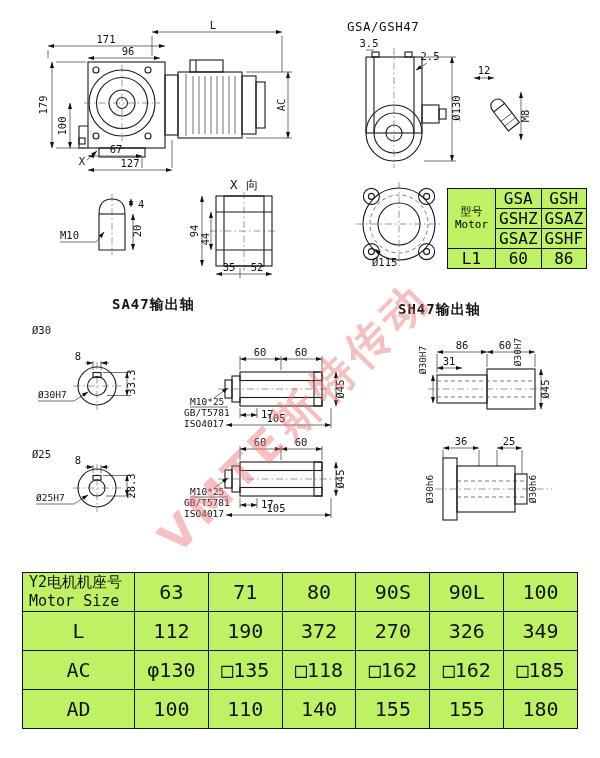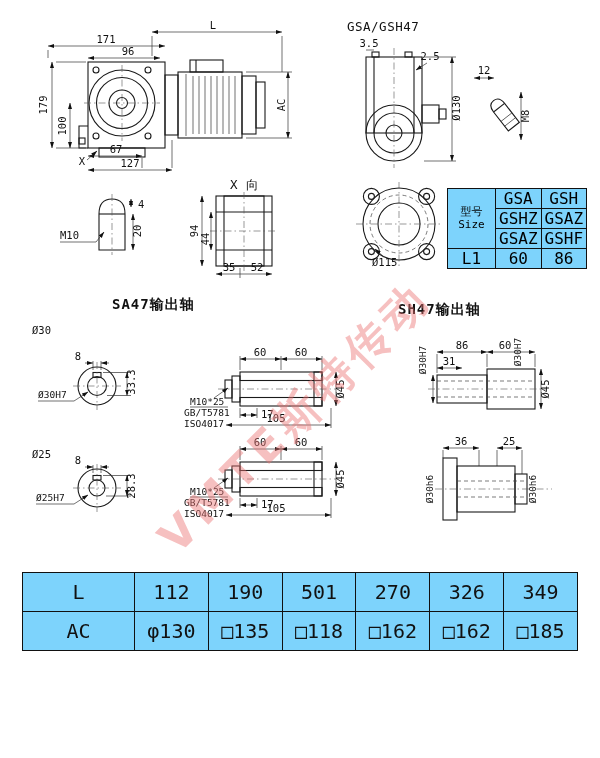--- a/index.html
+++ b/index.html
@@ -18,21 +18,21 @@
   svg text.st { font-size:14px; font-weight:bold; letter-spacing:1px; }
   svg text.sm { font-size:9.5px; }
 
   .watermark {
     position:absolute; left:75px; top:388px; width:440px;
     text-align:center; font-size:44px; font-weight:bold;
     color:rgba(235,115,115,0.45); letter-spacing:6px; white-space:nowrap;
     transform:rotate(-45deg); pointer-events:none; z-index:5;
   }
 
-  table { border-collapse:collapse; background:#7dd3fc; }
+  table { border-collapse:collapse; background:#bef264; }
   .size-table { position:absolute; left:447px; top:188px; font-family:"DejaVu Sans Mono", monospace; z-index:2; }
   .size-table td { border:1px solid #111; text-align:center; font-size:16px; height:18px; padding:0 3px; }
   .size-table td.hdr { font-size:11px; line-height:1.15; width:48px; }
   .size-table td.va { width:42px; }
 
   .motor-table { position:absolute; left:22px; top:572px; width:556px; font-family:"DejaVu Sans Mono", monospace; z-index:2; }
   .motor-table td { border:1.5px solid #111; text-align:center; font-size:20px; height:39px; color:#111; }
   .motor-table td.first { text-align:left; padding-left:6px; font-size:15px; line-height:1.25; }
 </style>
 </head>
@@ -350,21 +350,21 @@
     </g>
   </svg>
 
   <div class="watermark">VMTE斯特传动</div>
 
   <table class="size-table">
     <tbody>
         <tr>
       <td class="hdr" rowspan="3">
         <div>型号</div>
-        <div>Size</div>
+        <div>Motor</div>
       </td>
       <td class="va">GSA</td>
       <td class="va">GSH</td>
     </tr>
     <tr>
       <td class="va">GSHZ</td>
       <td class="va">GSAZ</td>
     </tr>
     <tr>
       <td class="va">GSAZ</td>
@@ -382,34 +382,55 @@
     <colgroup>
       <col style="width:112px">
         <col>
         <col>
         <col>
         <col>
         <col>
         <col>
     </colgroup>
     <tbody>
+        <tr>
+      <td class="first">
+        <div>Y2电机机座号</div>
+        <div>Motor Size</div>
+      </td>
+      <td>63</td>
+      <td>71</td>
+      <td>80</td>
+      <td>90S</td>
+      <td>90L</td>
+      <td>100</td>
+    </tr>
     <tr>
       <td>L</td>
       <td>112</td>
       <td>190</td>
-      <td>501</td>
+      <td>372</td>
       <td>270</td>
       <td>326</td>
       <td>349</td>
     </tr>
     <tr>
       <td>AC</td>
       <td>φ130</td>
       <td>□135</td>
       <td>□118</td>
       <td>□162</td>
       <td>□162</td>
       <td>□185</td>
     </tr>
+    <tr>
+      <td>AD</td>
+      <td>100</td>
+      <td>110</td>
+      <td>140</td>
+      <td>155</td>
+      <td>155</td>
+      <td>180</td>
+    </tr>
   </tbody>
     </table>
 
 </div>
 
 </body></html>

